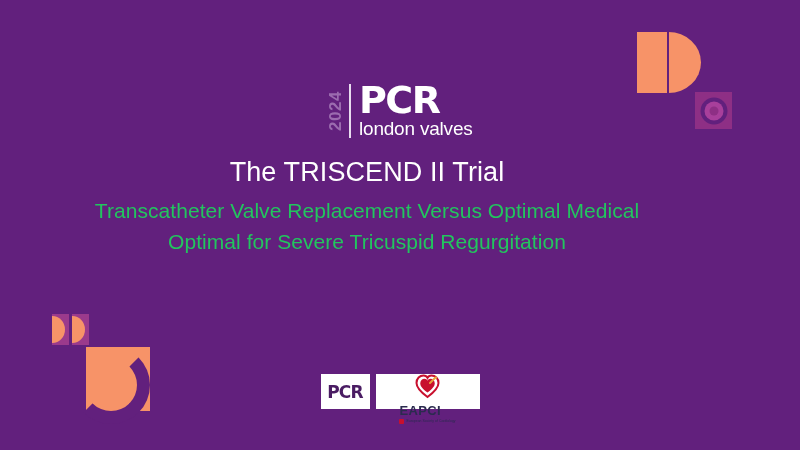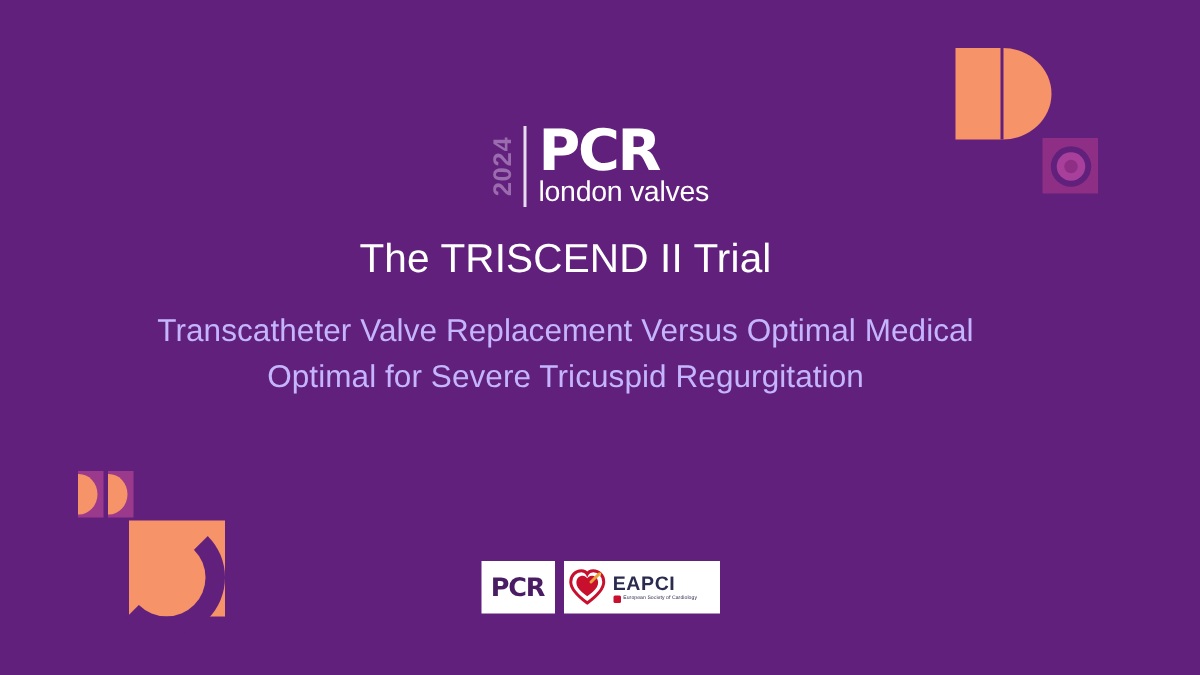--- a/index.html
+++ b/index.html
@@ -197,36 +197,36 @@
     font-size: 19px;
     color: #FFFFFF;
     letter-spacing: -0.2px;
     line-height: 1.05;
     margin-top: 1px;
   }
 
   
   .title-block {
     position: absolute;
-    left: 15px;
+    left: 5px;
     top: 156px;
     width: 724px;
     text-align: center;
   }
   .main-title {
     font-size: 27px;
     color: #FFFFFF;
     line-height: 1.25;
     letter-spacing: 0.1px;
   }
   .sub-title {
     font-size: 21px;
-    color: #c4b5fd;
+    color: #22c55e;
     line-height: 1.5;
-    margin-top: 15px;
+    margin-top: 5px;
     letter-spacing: 0.05px;
   }
 
   
   .footer-logos {
     position: absolute;
     left: 0;
     top: 374px;
     width: 800px;
     display: flex;
@@ -250,20 +250,21 @@
     font-weight: bold;
     color: #4A1C63;
     letter-spacing: -0.8px;
   }
   .logo-box-eapci {
     width: 98px;
     height: 35px;
     padding: 0 3px;
     gap: 5px;
     justify-content: flex-start;
+    flex-direction: column;
   }
   .eapci-heart {
     flex: 0 0 auto;
     width: 25px;
     height: 25px;
   }
   .eapci-text {
     display: flex;
     flex-direction: column;
     justify-content: center;

